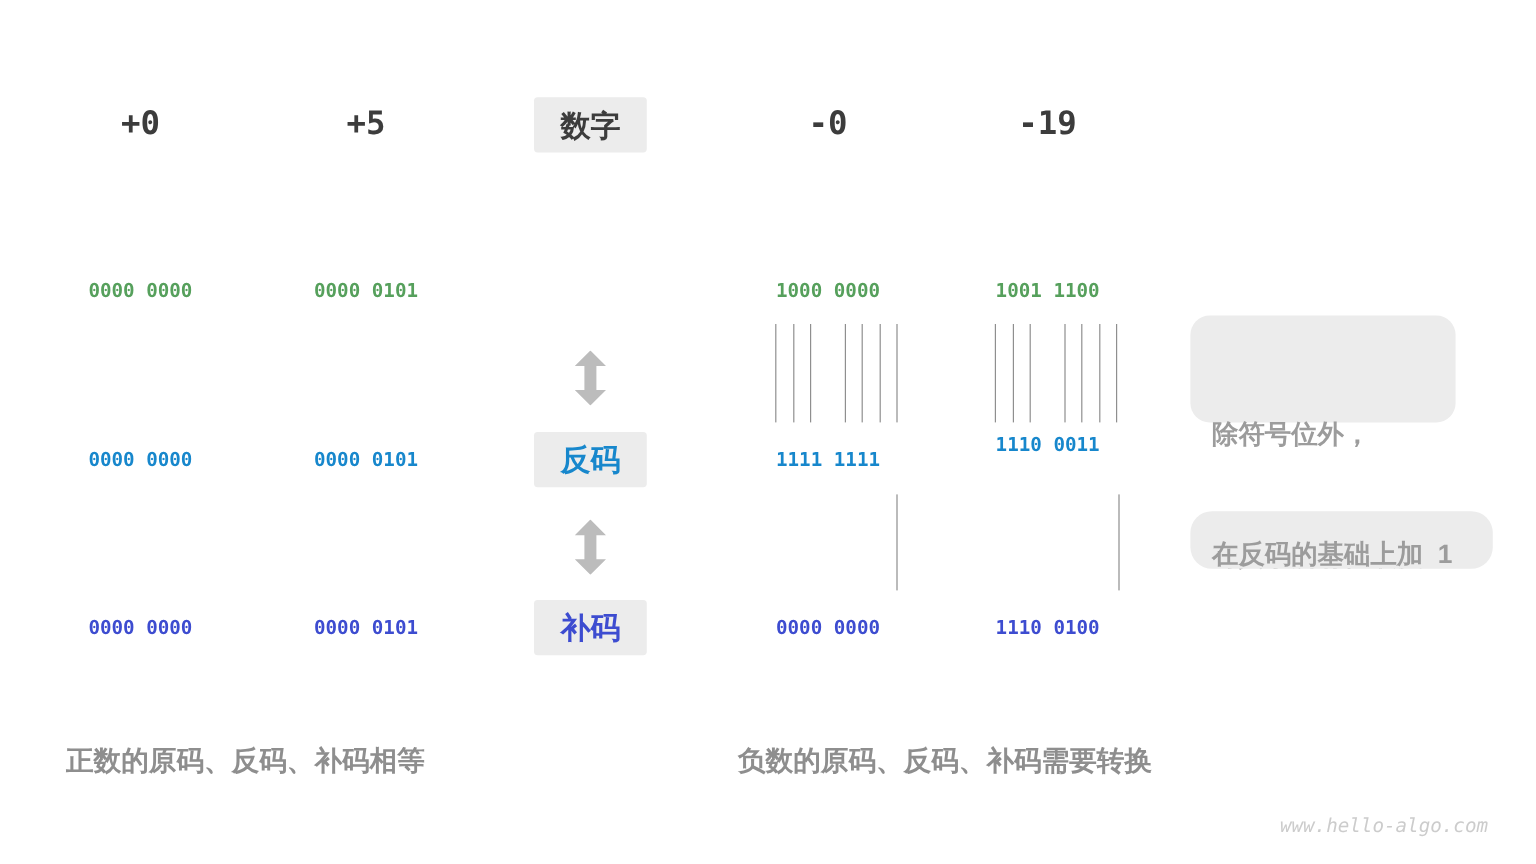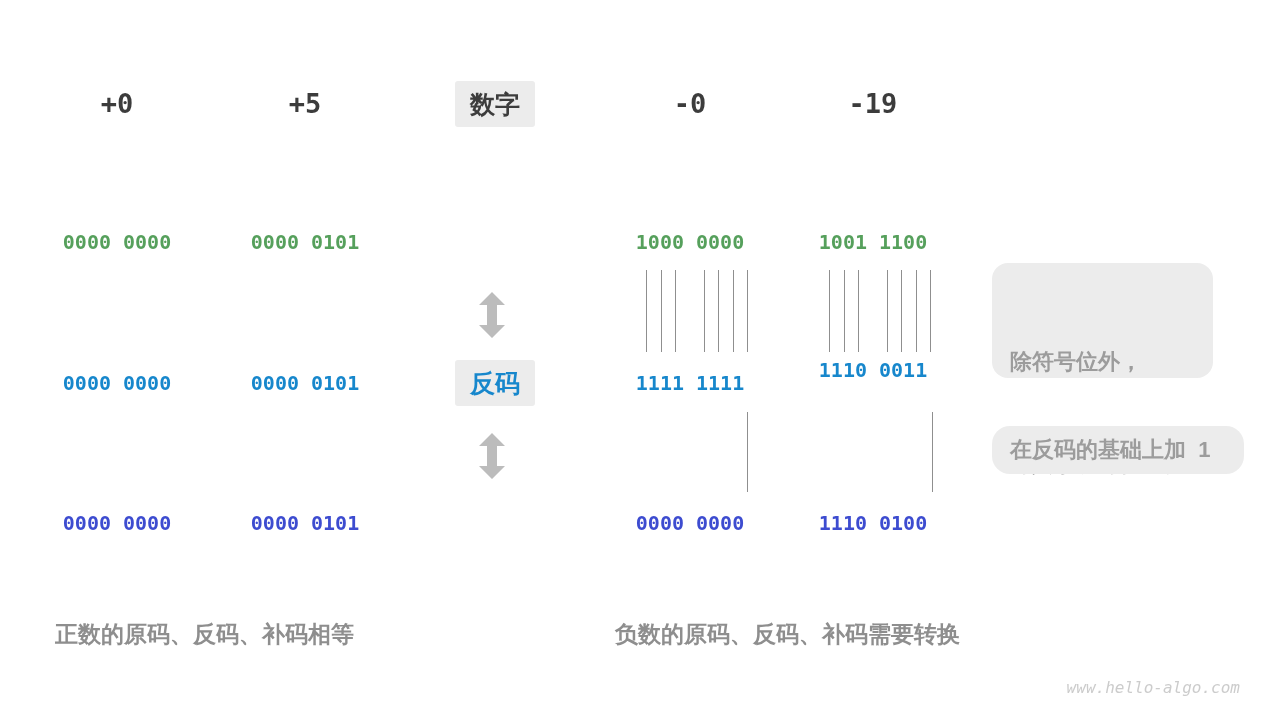--- a/index.html
+++ b/index.html
@@ -1,53 +1,56 @@
 <!DOCTYPE html>
 <html><head>
 <meta charset="utf-8">
 <style>
   html,body{margin:0;padding:0;background:#ffffff;}
   .canvas{position:relative;width:1280px;height:720px;background:#ffffff;overflow:hidden;
           font-family:"Liberation Sans",sans-serif;}
   .cell{position:absolute;transform:translate(-50%,-50%);white-space:pre;}
   .mono{font-family:"DejaVu Sans Mono",monospace;}
   .hdr{font-size:27px;font-weight:bold;color:#3c3c3c;}
-  .bin{font-size:20px;font-weight:bold;letter-spacing:0;}
+  .bin{font-size:16px;font-weight:bold;letter-spacing:0;}
   .green{color:#56a05c;}
   .blue{color:#1787cc;}
   .indigo{color:#3d4cd0;}
-  .labelbox{position:absolute;width:80px;height:46px;left:445px;background:#ececec;border-radius:3px;
-            display:flex;align-items:center;justify-content:center;font-size:25px;font-weight:bold;margin-left:10px;}
+  .labelbox{position:absolute;width:94px;height:46px;left:445px;background:#ececec;border-radius:3px;
+            display:flex;align-items:center;justify-content:center;font-size:25px;font-weight:bold;}
   .labelbox span{white-space:pre;}
   .dark{color:#3c3c3c;}
   .vline{position:absolute;width:1px;background:#8f8f8f;}
   .arrow{position:absolute;left:479px;width:26px;height:46px;}
   .note{position:absolute;background:#ececec;border-radius:16px;color:#9c9c9c;
         font-weight:bold;font-size:22px;white-space:pre;}
-  .note1{left:992px;top:263px;width:221px;height:115px;padding:14px 0 0 18px;line-height:34px;box-sizing:border-box;}
-  .note2{left:992px;top:426px;width:252px;height:48px;padding:9px 0 0 18px;box-sizing:border-box;border-radius:18px;}
+  .note1{left:992px;top:263px;width:221px;height:89px;padding:14px 0 0 18px;line-height:34px;box-sizing:border-box;}
+  .note2{left:992px;top:426px;width:252px;height:48px;padding:21px 0 0 18px;box-sizing:border-box;border-radius:18px;}
   .caption{position:absolute;font-size:23px;font-weight:bold;color:#8e8e8e;white-space:pre;}
   .watermark{position:absolute;right:40px;top:678px;font-size:16px;color:#cccccc;
              font-family:"DejaVu Sans Mono",monospace;font-style:italic;}
 </style>
 </head>
 <body>
 
 <div class="canvas">
 
   <div class="cell mono hdr" style="left:117px;top:103px">+0</div>
   <div class="cell mono hdr" style="left:305px;top:103px">+5</div>
   <div class="cell mono hdr" style="left:690px;top:103px">-0</div>
   <div class="cell mono hdr" style="left:873px;top:103px">-19</div>
 
   <div class="labelbox" style="top:81px">
       <span class="dark">数字</span>
     </div>
   <div class="labelbox" style="top:360px">
       <span class="blue">反码</span>
+    </div>
+  <div class="labelbox" style="top:500px">
+      <span class="indigo">补码</span>
     </div>
 
   <div class="cell mono bin green" style="left:117px;top:242px">0000 0000</div>
   <div class="cell mono bin green" style="left:305px;top:242px">0000 0101</div>
   <div class="cell mono bin green" style="left:690px;top:242px">1000 0000</div>
   <div class="cell mono bin green" style="left:873px;top:242px">1001 1100</div>
 
   <div class="cell mono bin blue" style="left:117px;top:383px">0000 0000</div>
   <div class="cell mono bin blue" style="left:305px;top:383px">0000 0101</div>
   <div class="cell mono bin blue" style="left:690px;top:383px">1111 1111</div>

